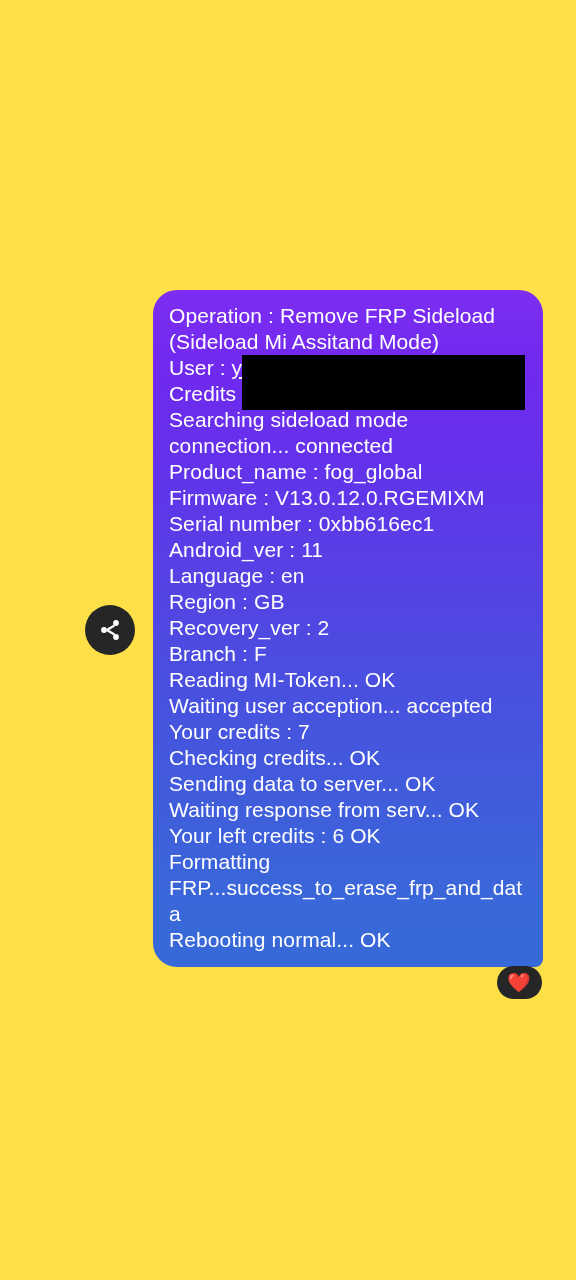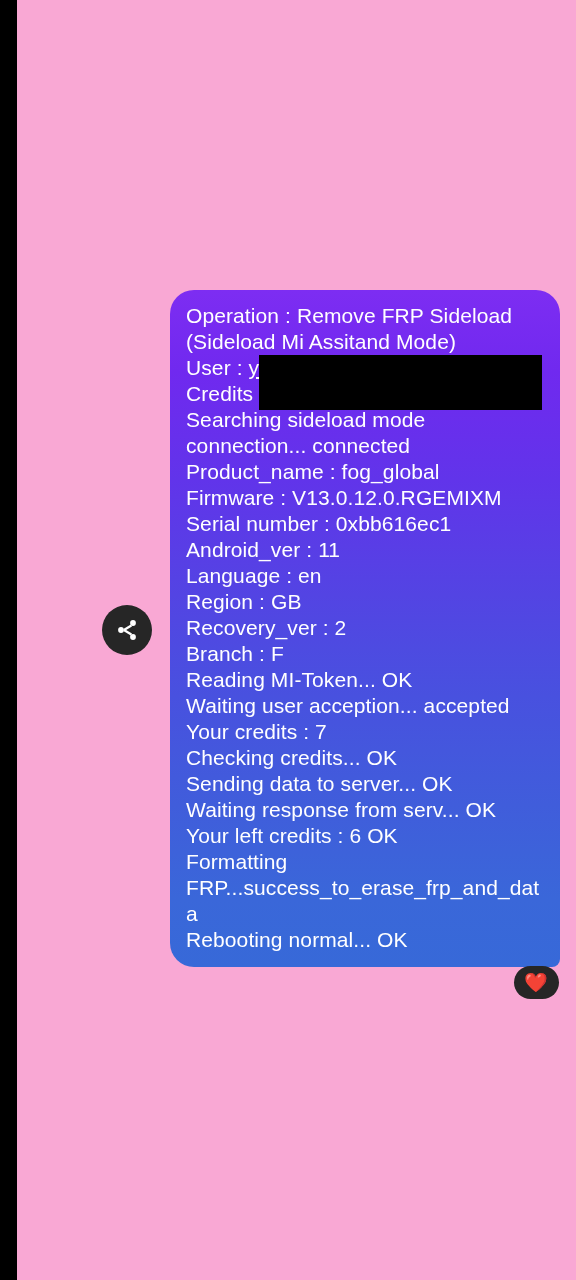--- a/index.html
+++ b/index.html
@@ -12,22 +12,21 @@
     height: 1280px;
     position: relative;
     overflow: hidden;
     font-family: "Liberation Sans", sans-serif;
     -webkit-font-smoothing: antialiased;
   }
 
   #screen {
     position: absolute;
     inset: 0;
-    background: #f9a8d4;
-    margin-left: 17px;
+    background: #fde047;
   }
 
   
   #share-button {
     position: absolute;
     left: 85px;
     top: 605px;
     width: 50px;
     height: 50px;
     border-radius: 50%;

